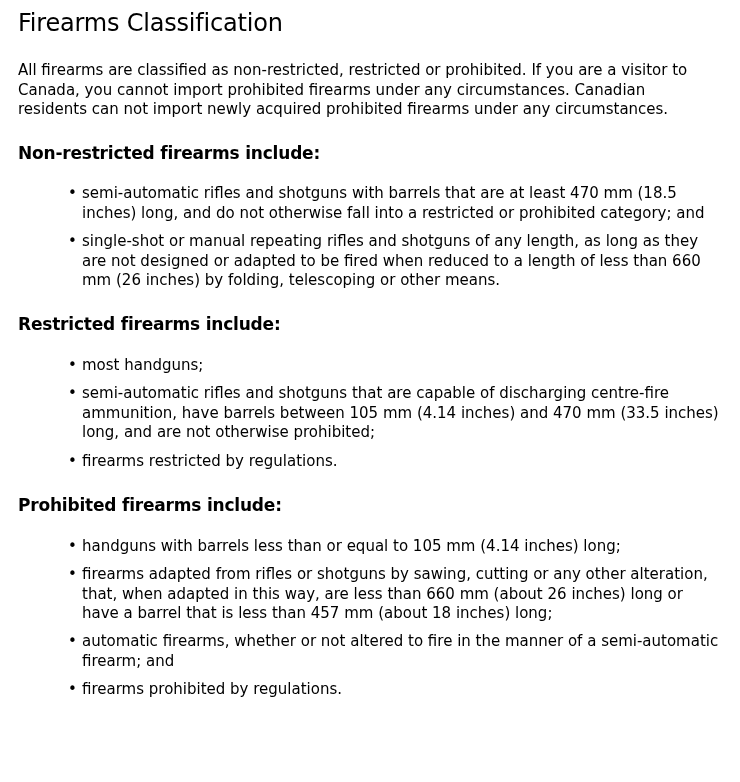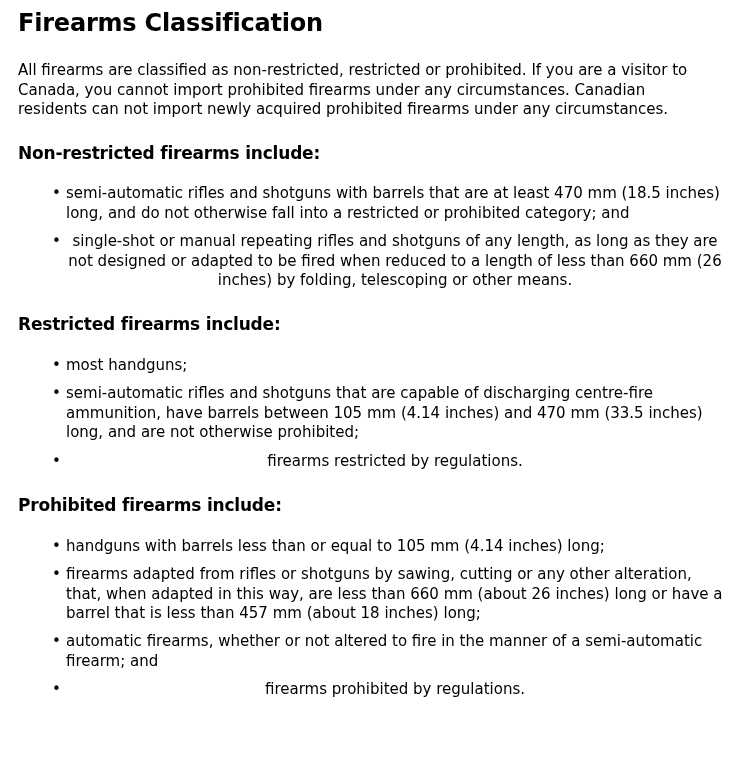--- a/index.html
+++ b/index.html
@@ -13,21 +13,21 @@
     box-sizing: border-box;
     font-family: "DejaVu Sans", "Liberation Sans", sans-serif;
     color: #000000;
     overflow: hidden;
   }
   .doc {
     padding: 10px 16px 0 18px;
   }
   h1.doc-title {
     font-size: 24px;
-    font-weight: bold;
+    font-weight: normal;
     line-height: 1.1;
     margin: 0 0 25px 0;
     letter-spacing: -0.2px;
   }
   p.doc-intro {
     font-size: 15px;
     line-height: 19.4px;
     margin: 0 7px 24px 0;
   }
   h2.section-heading {
@@ -42,32 +42,31 @@
   }
   ul.section-list {
     margin: 0;
     padding: 0 0 0 48px;
     list-style: none;
   }
   ul.section-list li {
     position: relative;
     font-size: 15px;
     line-height: 19.4px;
-    margin: 0 0 9px 0;
+    margin: 0 0 9px 16px;
   }
   ul.section-list li::before {
     content: "•";
     position: absolute;
     left: -14px;
     top: 0;
     font-size: 15px;
   }
   ul.section-list li:last-child {
     margin-bottom: 0;
-    text-align: center;
   }
 </style>
 </head>
 <body>
 
 <div class="doc">
 
   <h1 class="doc-title">Firearms Classification</h1>
 
   <p class="doc-intro">All firearms are classified as non-restricted, restricted or prohibited. If you are a visitor to Canada, you cannot import prohibited firearms under any circumstances. Canadian residents can not import newly acquired prohibited firearms under any circumstances.</p>

